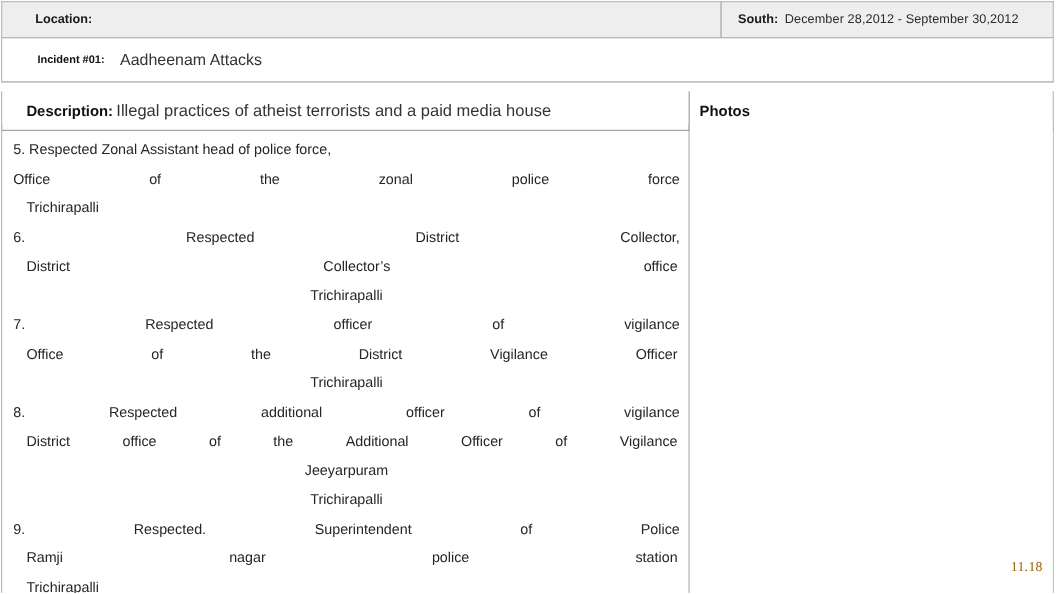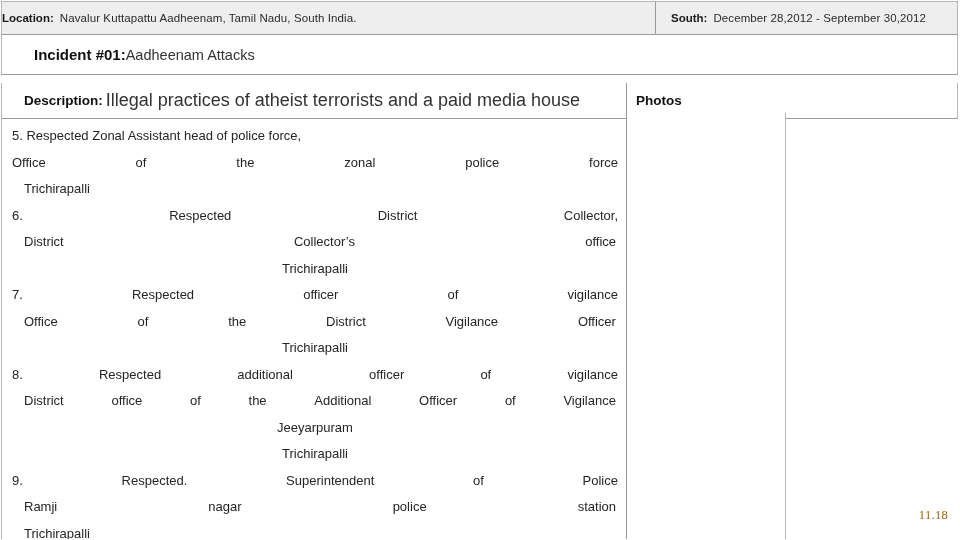--- a/index.html
+++ b/index.html
@@ -37,20 +37,21 @@
   .meta-cell {
     display: flex;
     align-items: center;
     height: 100%;
     box-sizing: border-box;
     white-space: nowrap;
     overflow: hidden;
   }
   .meta-location {
     width: 654px;
+    padding-left: 30px;
     border-right: 1px solid #9a9a9a;
   }
   .meta-date {
     flex: 1;
     padding-left: 15px;
   }
   .meta-label {
     font-weight: bold;
     font-size: 11.5px;
     color: #1a1a1a;
@@ -73,27 +74,27 @@
     align-items: center;
     padding-left: 32px;
     box-sizing: border-box;
     background: #ffffff;
     border-left: 1px solid #b6b6b6;
     border-right: 1px solid #b6b6b6;
     border-bottom: 1px solid #9a9a9a;
   }
   .incident-label {
     font-weight: bold;
-    font-size: 15px;
+    font-size: 10px;
     color: #111111;
   }
   .incident-value {
     font-size: 14.5px;
     color: #333333;
-    margin-left: 0;
+    margin-left: 14px;
   }
 
   
   .colhead-row {
     position: absolute;
     left: 1px;
     top: 83px;
     width: 957px;
     height: 36px;
     display: flex;
@@ -118,31 +119,31 @@
     align-items: center;
     padding-left: 9px;
     box-sizing: border-box;
   }
   .colhead-label {
     font-weight: bold;
     font-size: 13.5px;
     color: #111111;
   }
   .colhead-value {
-    font-size: 18px;
+    font-size: 15px;
     color: #333333;
     margin-left: 3px;
   }
 
   
   .body-row {
     position: absolute;
     left: 1px;
     top: 113px;
-    width: 785px;
+    width: 957px;
     height: 426px;
     display: flex;
     box-sizing: border-box;
     border-left: 1px solid #b6b6b6;
     border-right: 1px solid #b6b6b6;
   }
   .desc-col {
     width: 625px;
     box-sizing: border-box;
     border-right: 1px solid #9a9a9a;
@@ -192,21 +193,20 @@
   }
 </style>
 </head>
 <body>
 
 <div class="page">
 
   <div class="meta-bar">
     <div class="meta-cell meta-location">
       <span class="meta-label">Location:</span>
-      <span class="meta-value">Navalur Kuttapattu  Aadheenam, Tamil Nadu, South India.</span>
     </div>
     <div class="meta-cell meta-date">
       <span class="meta-label">South:</span>
       <span class="meta-value">December 28,2012 - September 30,2012</span>
     </div>
   </div>
 
   <div class="incident-row">
     <span class="incident-label">Incident #01:</span>
     <span class="incident-value">Aadheenam Attacks</span>

